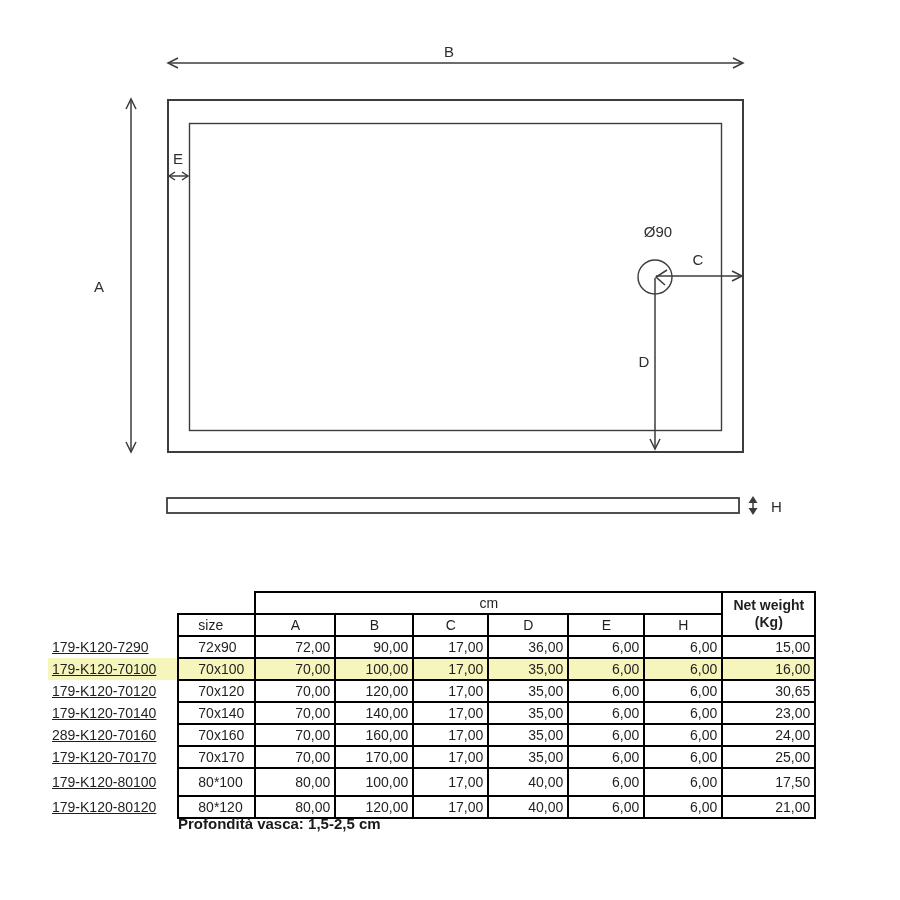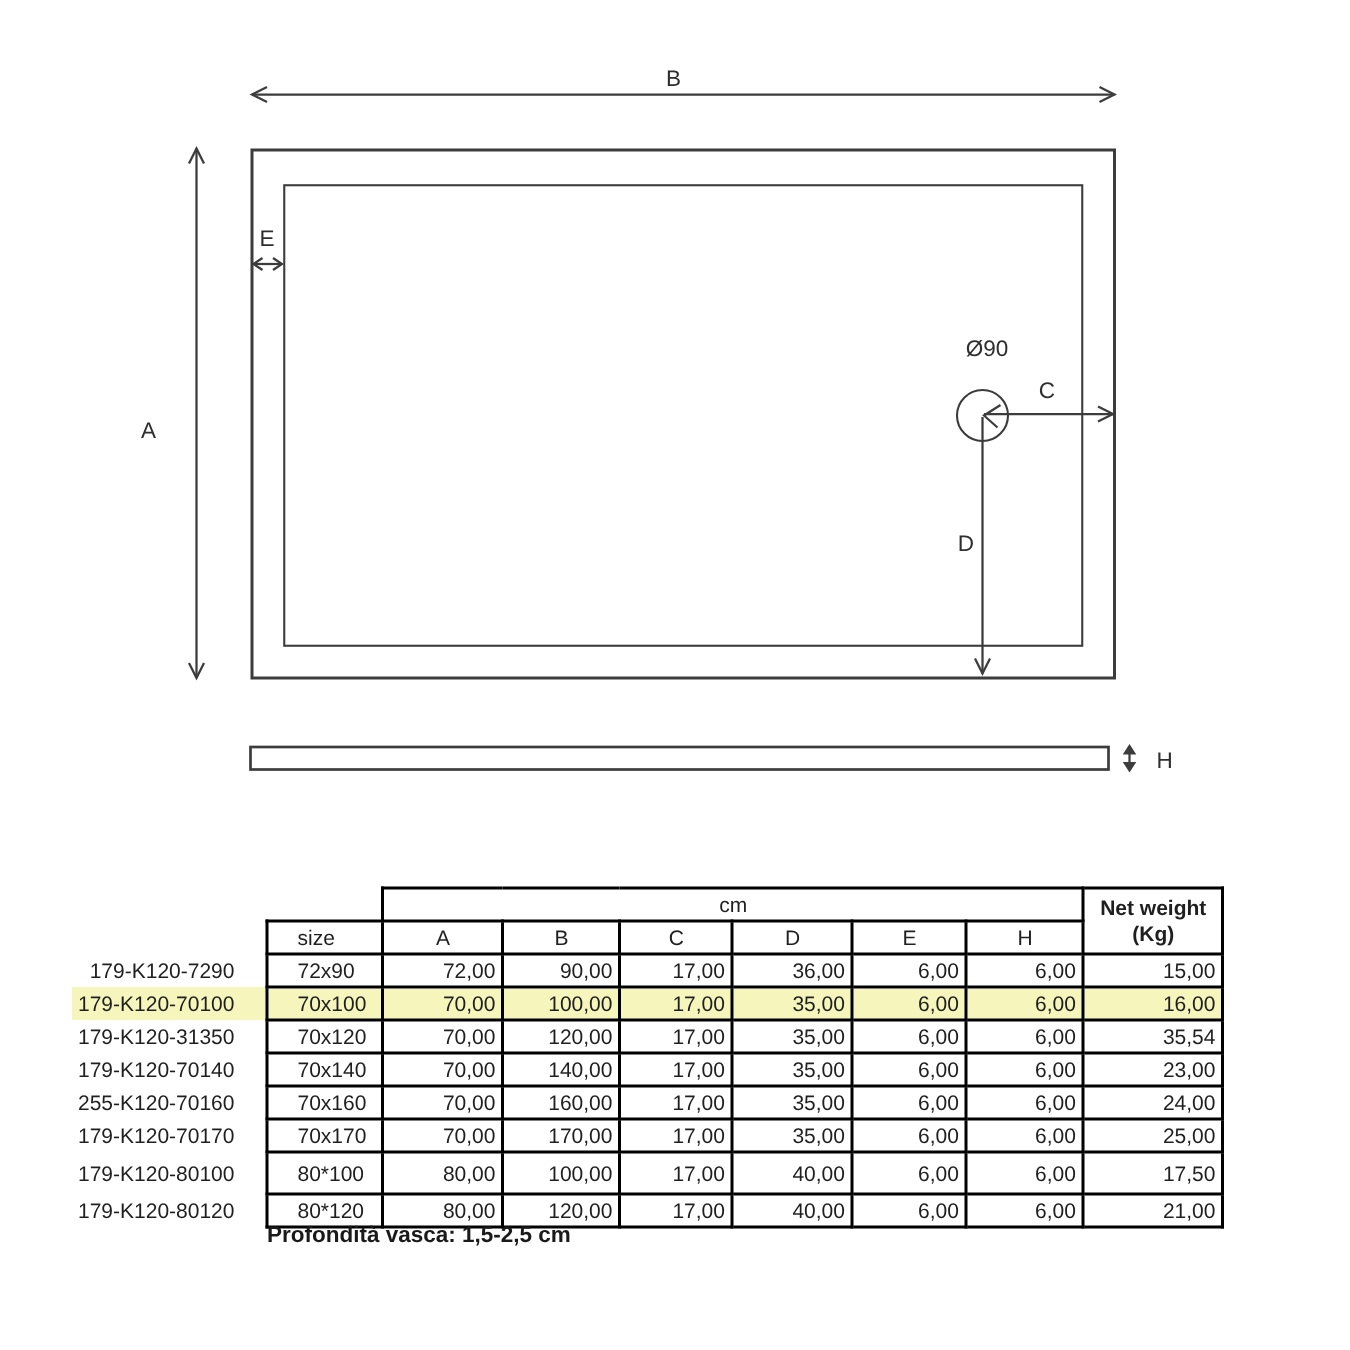--- a/index.html
+++ b/index.html
@@ -30,21 +30,21 @@
   }
   table.spec td {
     border: 2px solid #000;
     height: 20px;
     padding: 0 4px;
     vertical-align: middle;
     white-space: nowrap;
     overflow: hidden;
   }
   table.spec td.nb { border: none; background: #fff; }
-  table.spec td.code { text-align: right; padding-right: 21px; }
+  table.spec td.code { padding-right: 21px; text-decoration: underline; }
   table.spec td.ctr { text-align: center; }
   table.spec td.left { text-align: left; padding-left: 19px; }
   table.spec td.num { text-align: right; margin-left: 28px; }
   table.spec td.nw { line-height: 1.25; font-weight: bold; }
   table.spec tr.hl td { background: var(--hl); }
   .footer-note {
     position: absolute;
     left: 178px;
     top: 815px;
     font-size: 15px;
@@ -152,45 +152,45 @@
         <td class="num">70,00</td>
         <td class="num">100,00</td>
         <td class="num">17,00</td>
         <td class="num">35,00</td>
         <td class="num">6,00</td>
         <td class="num">6,00</td>
         <td class="num">16,00</td>
       </tr>
 
       <tr style="height:22px">
-        <td class="nb code">179-K120-31350</td>
+        <td class="nb code">179-K120-70120</td>
         <td class="left">70x120</td>
         <td class="num">70,00</td>
         <td class="num">120,00</td>
         <td class="num">17,00</td>
         <td class="num">35,00</td>
         <td class="num">6,00</td>
         <td class="num">6,00</td>
-        <td class="num">35,54</td>
+        <td class="num">30,65</td>
       </tr>
 
       <tr style="height:22px">
         <td class="nb code">179-K120-70140</td>
         <td class="left">70x140</td>
         <td class="num">70,00</td>
         <td class="num">140,00</td>
         <td class="num">17,00</td>
         <td class="num">35,00</td>
         <td class="num">6,00</td>
         <td class="num">6,00</td>
         <td class="num">23,00</td>
       </tr>
 
       <tr style="height:22px">
-        <td class="nb code">255-K120-70160</td>
+        <td class="nb code">289-K120-70160</td>
         <td class="left">70x160</td>
         <td class="num">70,00</td>
         <td class="num">160,00</td>
         <td class="num">17,00</td>
         <td class="num">35,00</td>
         <td class="num">6,00</td>
         <td class="num">6,00</td>
         <td class="num">24,00</td>
       </tr>
 

